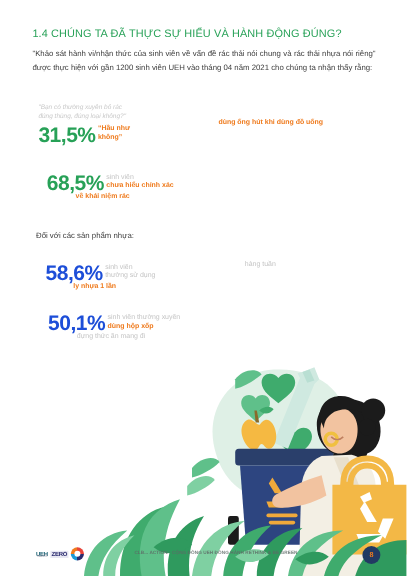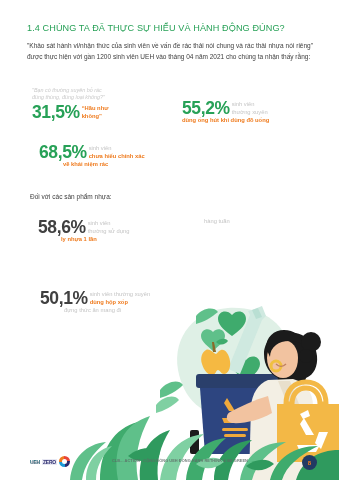--- a/index.html
+++ b/index.html
@@ -41,29 +41,29 @@
   }
 
   
   .stat { position: absolute; }
   .stat .q {
     font-size: 5.4px; line-height: 7.4px;
     color: #c9c9c9; font-style: italic;
     white-space: pre-line;
     margin-bottom: 1px;
   }
-  .statrow { display: flex; align-items: center; }
+  .statrow { display: flex; align-items: flex-start; }
   .pct {
     font-size: 17.5px; font-weight: bold;
     letter-spacing: -0.4px;
     line-height: 18px;
     white-space: nowrap;
   }
   .pct.green { color: #27a157; }
-  .pct.teal  { color: #404040; }
+  .pct.teal  { color: #1d4ed8; }
   .lines {
     padding-left: 2px;
     padding-top: 1.5px;
   }
   .ln {
     font-size: 5.8px; line-height: 7.6px;
     white-space: nowrap;
   }
   .ln.gray   { color: #c4c4c4; }
   .ln.orange { color: #ef7b1e; font-weight: bold; }
@@ -72,21 +72,21 @@
   }
   .belowline.orange { color: #ef7b1e; font-weight: bold; }
   .belowline.gray   { color: #c4c4c4; }
 
   
   #stat-bin      { left: 32px;  top: 87px;  }
   #stat-straw    { left: 182px; top: 99px;  }
   #stat-concept  { left: 39px;  top: 143px; }
   #stat-cup      { left: 38px;  top: 218px; }
   #stat-bag      { left: 186px; top: 218px; }
-  #stat-box      { left: 40px;  top: 260px; margin-top: 29px; }
+  #stat-box      { left: 40px;  top: 260px; }
 
   #stat-straw .belowline { margin-left: 0; margin-top: 0px; }
   #stat-concept .belowline { margin-left: 24px; }
   #stat-cup .belowline { margin-left: 23px; }
   #stat-bag .belowline { margin-left: 18px; }
   #stat-box .belowline { margin-left: 24px; }
 
   
   #illu {
     position: absolute; left: 0; top: 280px;
@@ -159,27 +159,20 @@
       <div class="statrow">
         <div class="pct green">31,5%</div>
         <div class="lines">
           <div class="ln orange">“Hầu như</div>
           <div class="ln orange">không”</div>
         </div>
       </div>
     </div>
 
     <div class="stat" id="stat-straw">
-      <div class="statrow">
-        <div class="pct green">55,2%</div>
-        <div class="lines">
-          <div class="ln gray">sinh viên</div>
-          <div class="ln gray">thường xuyên</div>
-        </div>
-      </div>
       <div class="belowline orange">dùng ống hút khi dùng đồ uống</div>
     </div>
 
     <div class="stat" id="stat-concept">
       <div class="statrow">
         <div class="pct green">68,5%</div>
         <div class="lines">
           <div class="ln gray">sinh viên</div>
           <div class="ln orange">chưa hiểu chính xác</div>
         </div>

